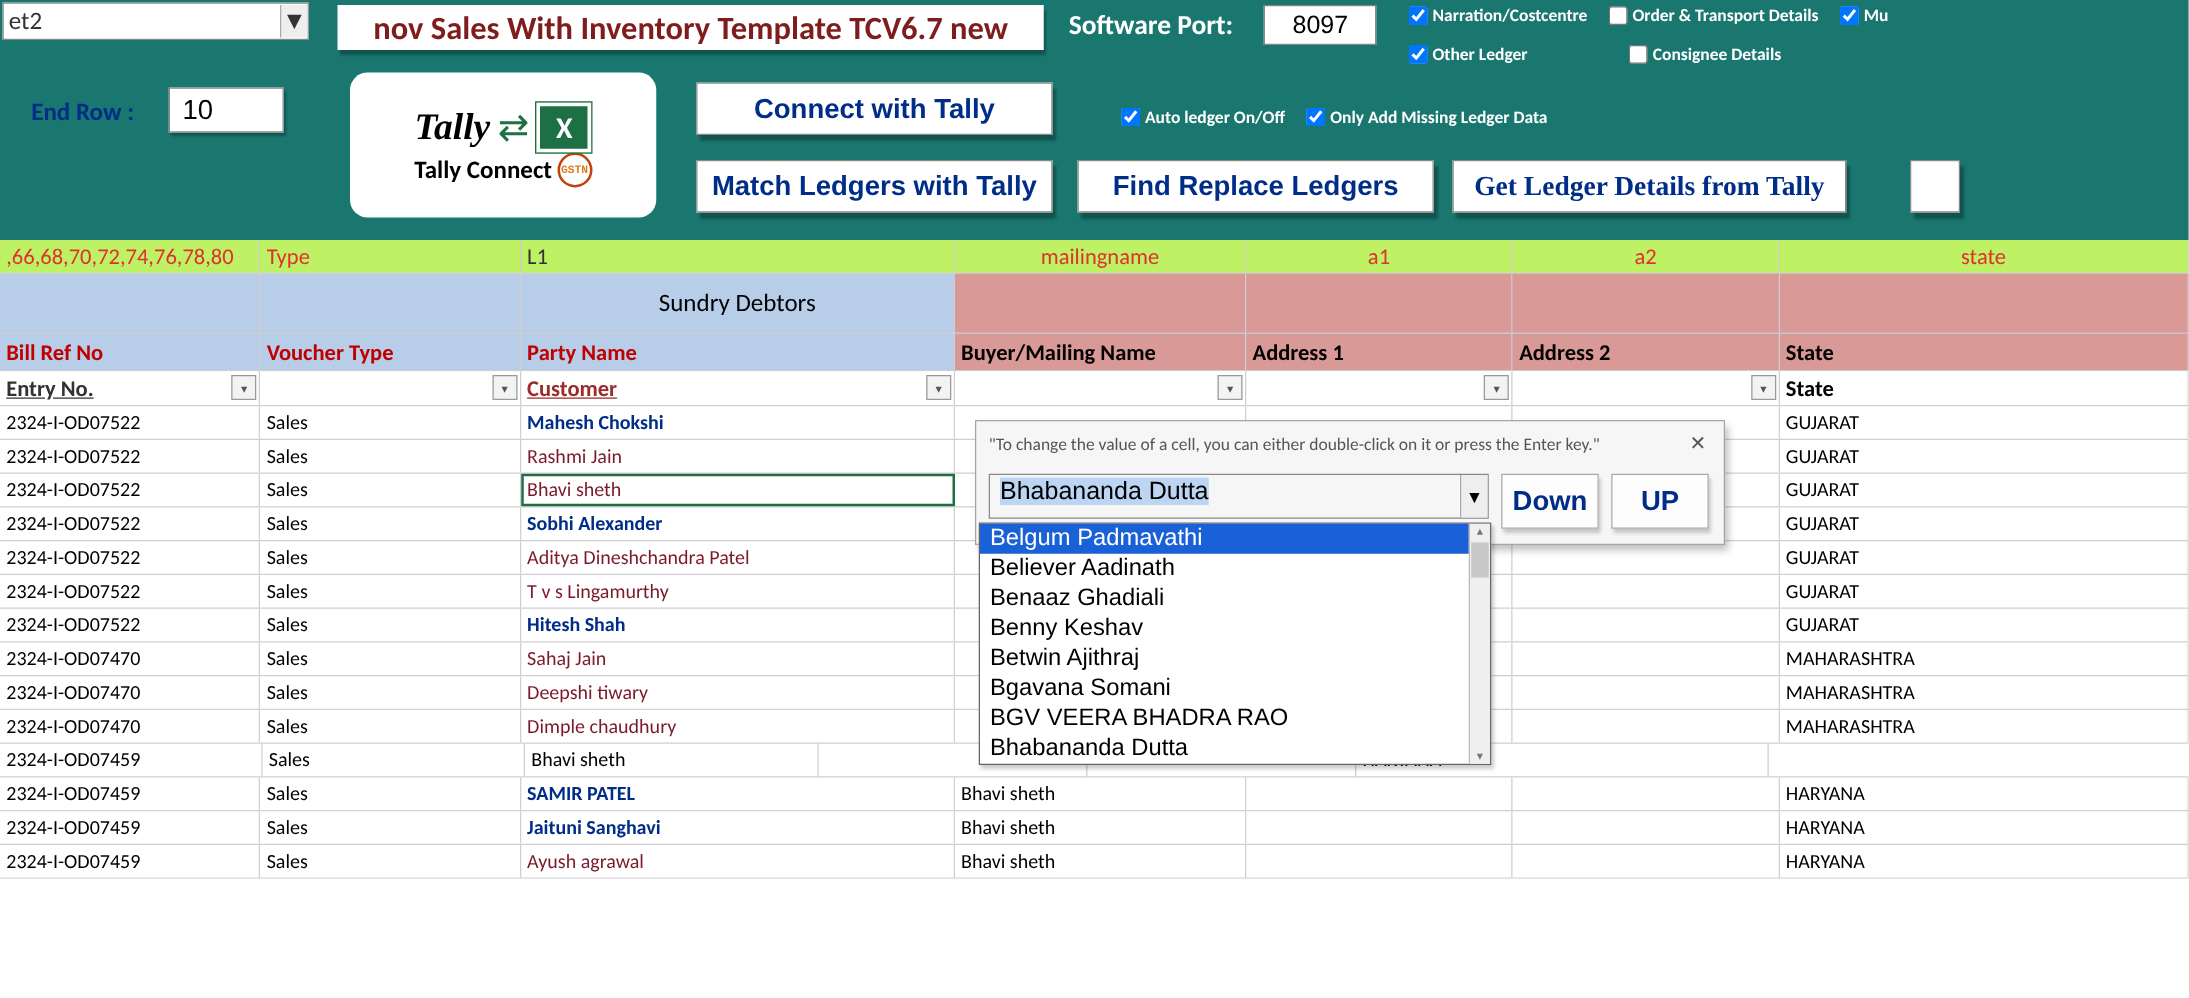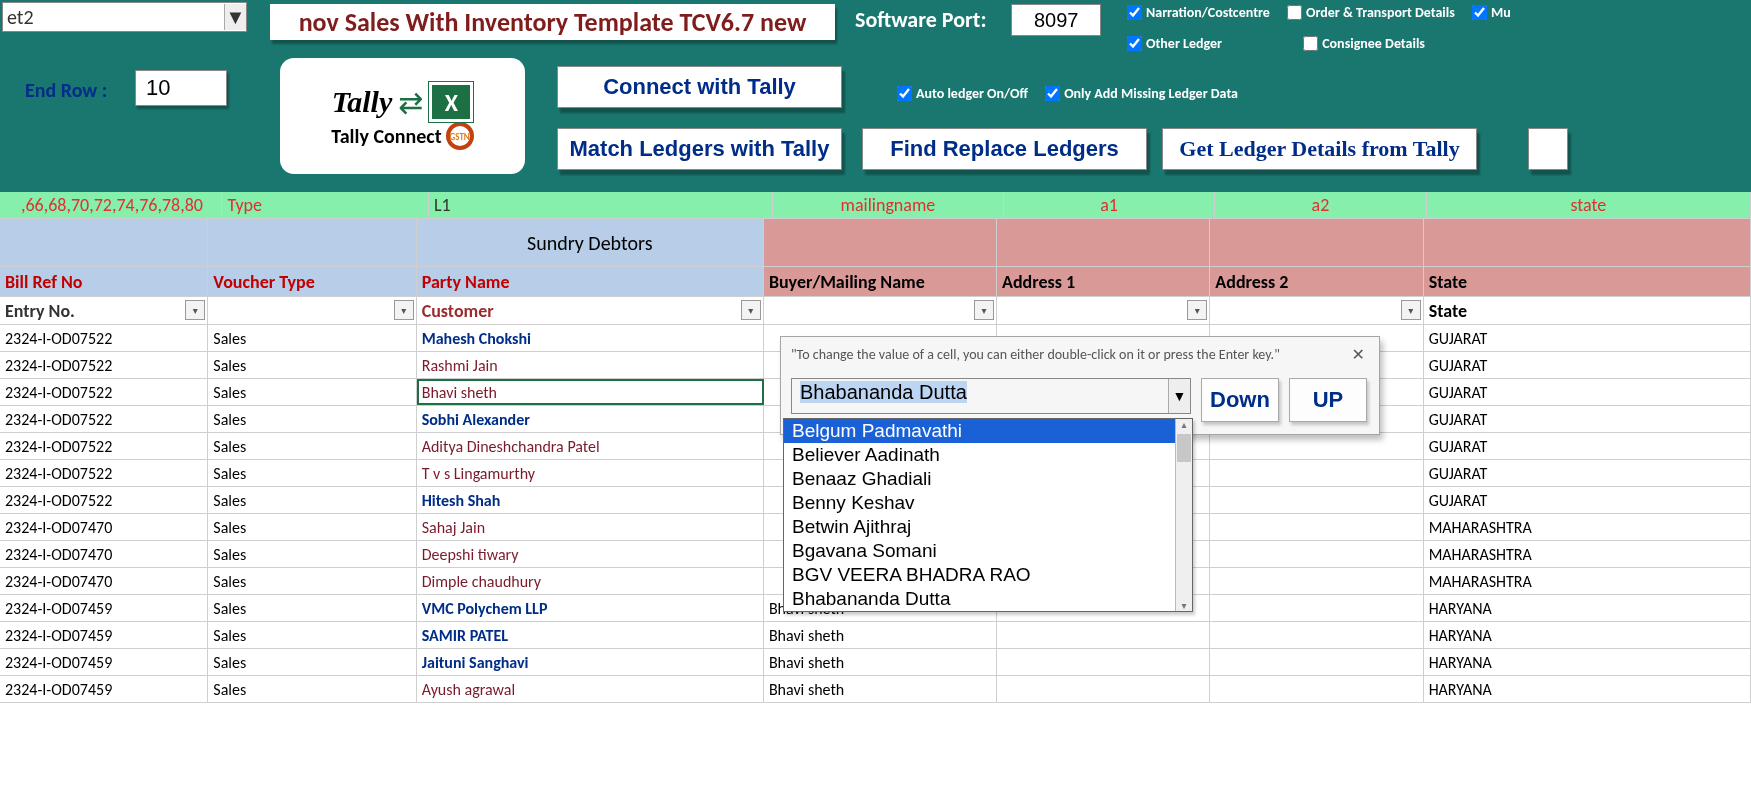--- a/index.html
+++ b/index.html
@@ -27,51 +27,51 @@
 
 .btn-import { position: absolute; top: 126px; left: 5px; width: 250px; height: 42px; background: #fff; border: 1px solid #888; font-size: 22px; font-weight: bold; color: #002d88; padding-left: 10px; text-align: left; box-shadow: 3px 4px 2px rgba(0,0,0,.3); }
 
 .logo-box { position: absolute; top: 58px; left: 280px; width: 245px; height: 116px; background: #fff; border-radius: 14px; padding: 6px 8px; display: flex; flex-direction: column; align-items: center; justify-content: center; }
 .logo-box .l1 { font-family: cursive; font-size: 30px; font-style: italic; font-weight: bold; display: inline; }
 .logo-row { display: flex; align-items: center; gap: 6px; }
 .ex-icon { width: 44px; height: 40px; background: #1d7044; border: 3px solid #fff; outline: 1px solid #1d7044; position: relative; }
 .ex-icon::after { content: "X"; position: absolute; inset: 0; color: #fff; font-weight: bold; font-size: 24px; display: flex; align-items: center; justify-content: center; }
 .arrows { font-size: 30px; color: #1d7044; }
 .logo-box .l2 { font-size: 20px; font-weight: bold; }
-.gst-badge { width: 28px; height: 28px; border-radius: 50%; border: 4px solid #c2410c; font-size: 9px; display: inline-flex; align-items: center; justify-content: center; color: #e07c1b; font-weight: bold; margin-left: 4px; }
+.gst-badge { width: 28px; height: 28px; border-radius: 50%; border: 2px solid #c2410c; font-size: 9px; display: inline-flex; align-items: center; justify-content: center; color: #e07c1b; font-weight: bold; margin-left: 4px; font-family: Liberation Mono, monospace; }
 
 .btn { position: absolute; background: #fff; border: 1px solid #888; font-size: 22px; font-weight: bold; color: #002d88; box-shadow: 3px 5px 2px rgba(0,0,0,.3); display: flex; align-items: center; justify-content: center; }
 .btn-connect { top: 66px; left: 557px; width: 285px; height: 42px; }
 .btn-match { top: 128px; left: 557px; width: 285px; height: 42px; }
 .btn-find { top: 128px; left: 862px; width: 285px; height: 42px; }
 .btn-getledger { top: 128px; left: 1162px; width: 315px; height: 42px; font-family: Liberation Serif, serif; }
 .btn-cut { top: 128px; left: 1528px; width: 40px; height: 42px; }
 
 .sheet { position: relative; }
 .row { display: flex; border-bottom: 1px solid #cfcfcf; height: 27px; align-items: stretch; }
 .cell { border-right: 1px solid #cfcfcf; padding: 2px 5px; display: flex; align-items: center; overflow: hidden; white-space: nowrap; }
 .colA { width: 210px; }
 .colB { width: 210px; }
 .colC { width: 350px; }
 .colD { width: 235px; }
 .colE { width: 215px; }
 .colF { width: 215px; }
 .colG { width: 330px; }
 
-.hdr1 { background: #86efac; color: #e03030; font-size: 18px; padding-left: 16px; }
+.hdr1 { background: #bef264; color: #e03030; font-size: 18px; }
 .hdr1 .colC, .hdr1 .colD, .hdr1 .colE, .hdr1 .colF, .hdr1 .colG { text-align: center; justify-content: center; }
 .hdr2 { background: #b7cde8; height: 48px; }
 .hdr2 .cell { font-size: 20px; justify-content: center; }
 .hdr2 .colD, .hdr2 .colE, .hdr2 .colF, .hdr2 .colG { background: #d99997; }
 .hdr3 { background: #b7cde8; height: 30px; font-weight: bold; font-size: 18px; }
 .hdr3 .colD, .hdr3 .colE, .hdr3 .colF, .hdr3 .colG { background: #d99997; }
 .hdr3 .red { color: #c00000; }
 .hdr4 { background: #fff; height: 28px; font-size: 18px; position: relative; }
 .hdr4 .cell { position: relative; }
-.hdr4 .lbl { color: #9c2b2b; font-weight: bold; }
+.hdr4 .lbl { color: #9c2b2b; font-weight: bold; text-decoration: underline; }
 .filter-arrow { position: absolute; right: 2px; top: 3px; width: 20px; height: 20px; border: 1px solid #999; background: #f3f3f3; display: flex; align-items: center; justify-content: center; font-size: 10px; color: #555; }
 
 .data .cell { font-size: 16px; }
 .blue { color: #002d88; font-weight: bold; }
 .maroon { color: #7b1a2a; }
 
 .selcell { border: 2px solid #1d7044 !important; padding: 0 3px; }
 
 .popup { position: absolute; top: 336px; left: 780px; width: 600px; background: #f6f6f6; border: 1px solid #a5a5a5; box-shadow: 3px 5px 6px rgba(0,0,0,.25); z-index: 50; }
 .popup-top { display: flex; align-items: center; padding: 6px 8px 6px 10px; font-size: 14px; color: #555; }
@@ -308,21 +308,20 @@
         <div class="cell colB">Sales</div>
         <div class="cell colC maroon">Dimple chaudhury</div>
         <div class="cell colD"></div>
         <div class="cell colE"></div>
         <div class="cell colF"></div>
         <div class="cell colG">MAHARASHTRA</div>
       </div>
       <div class="row data">
         <div class="cell colA">2324-I-OD07459</div>
         <div class="cell colB">Sales</div>
-        <div class="cell colC blue">VMC Polychem LLP</div>
         <div class="cell colD">Bhavi sheth</div>
         <div class="cell colE"></div>
         <div class="cell colF"></div>
         <div class="cell colG">HARYANA</div>
       </div>
       <div class="row data">
         <div class="cell colA">2324-I-OD07459</div>
         <div class="cell colB">Sales</div>
         <div class="cell colC blue">SAMIR PATEL</div>
         <div class="cell colD">Bhavi sheth</div>

